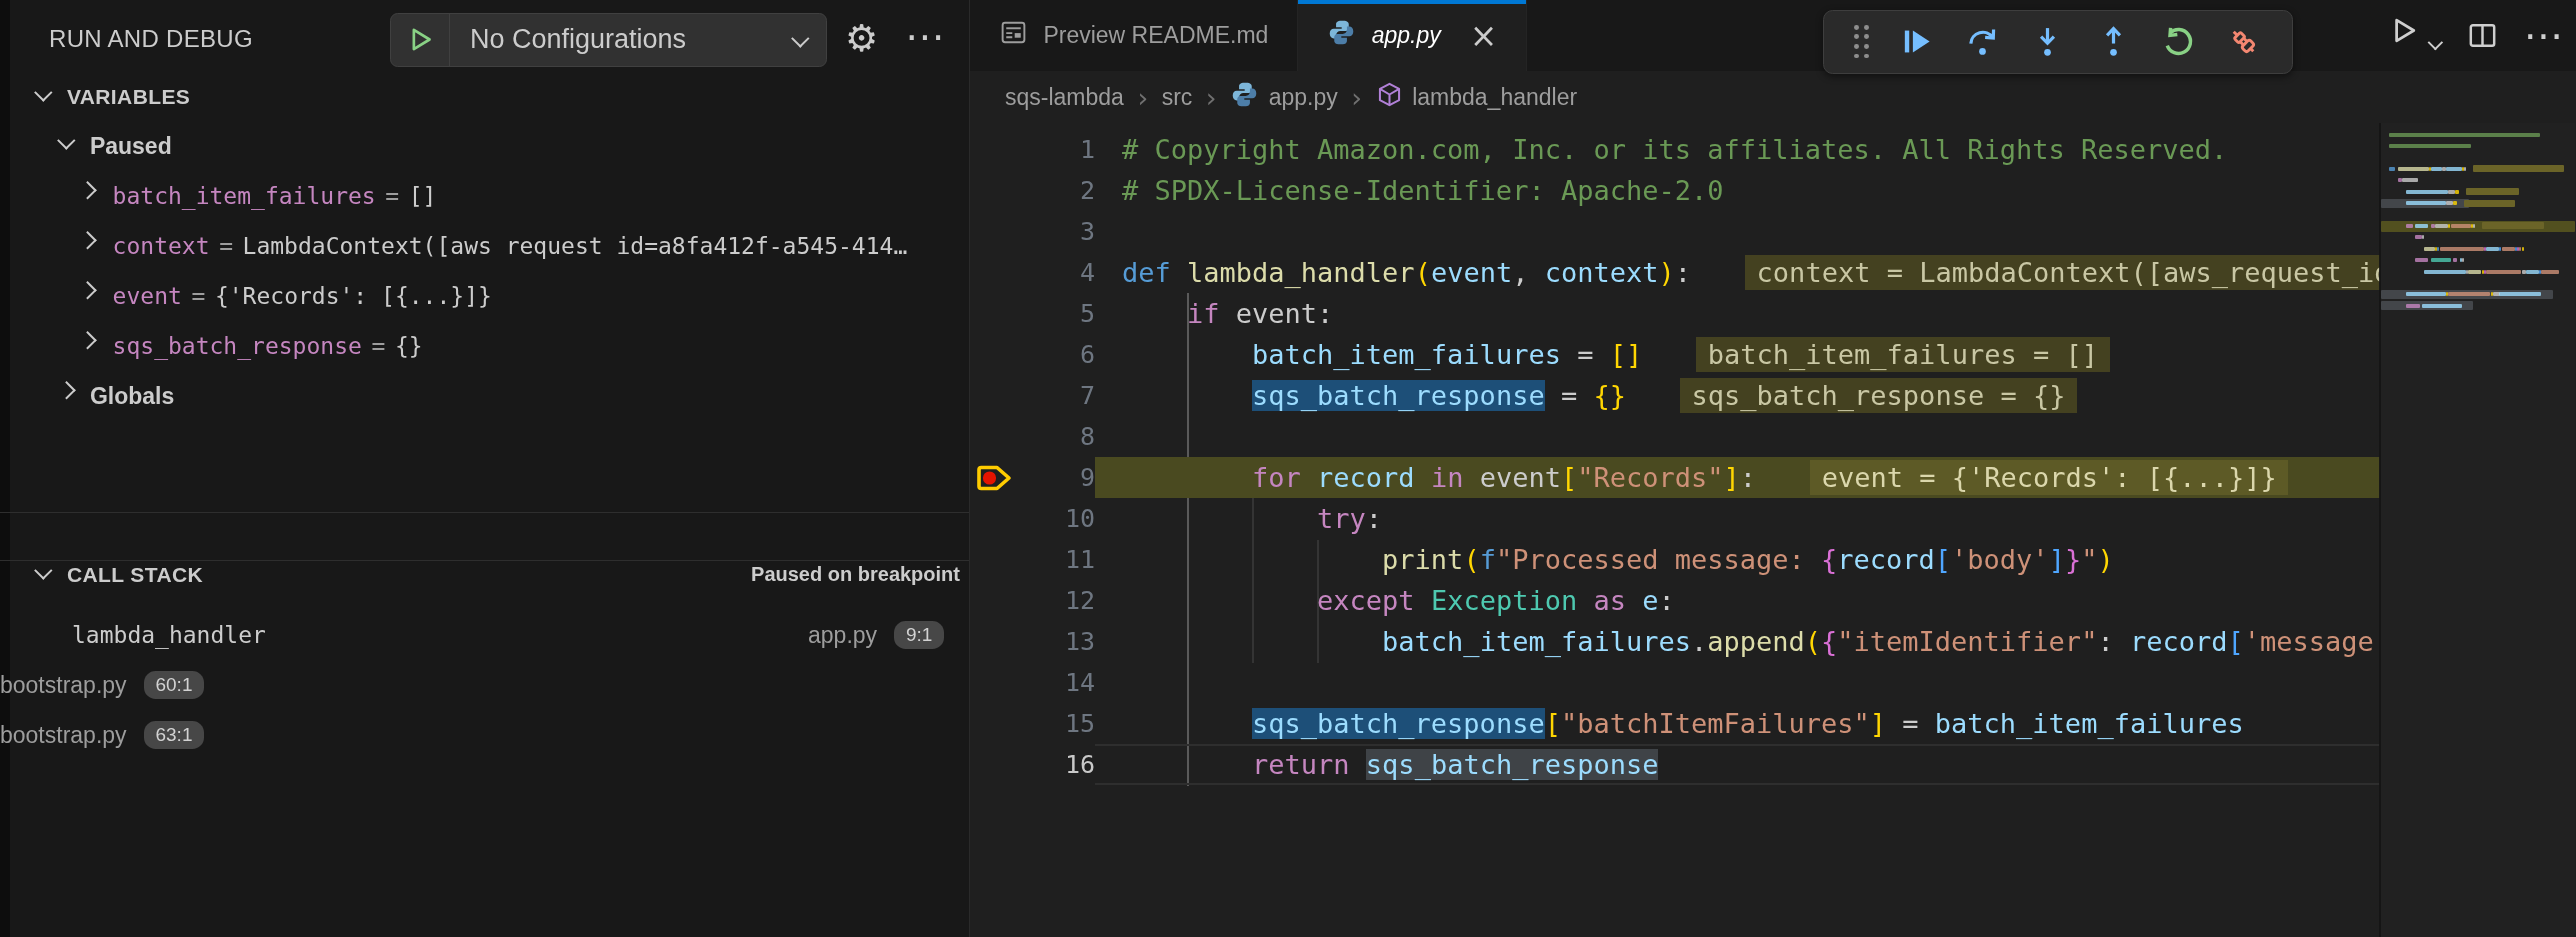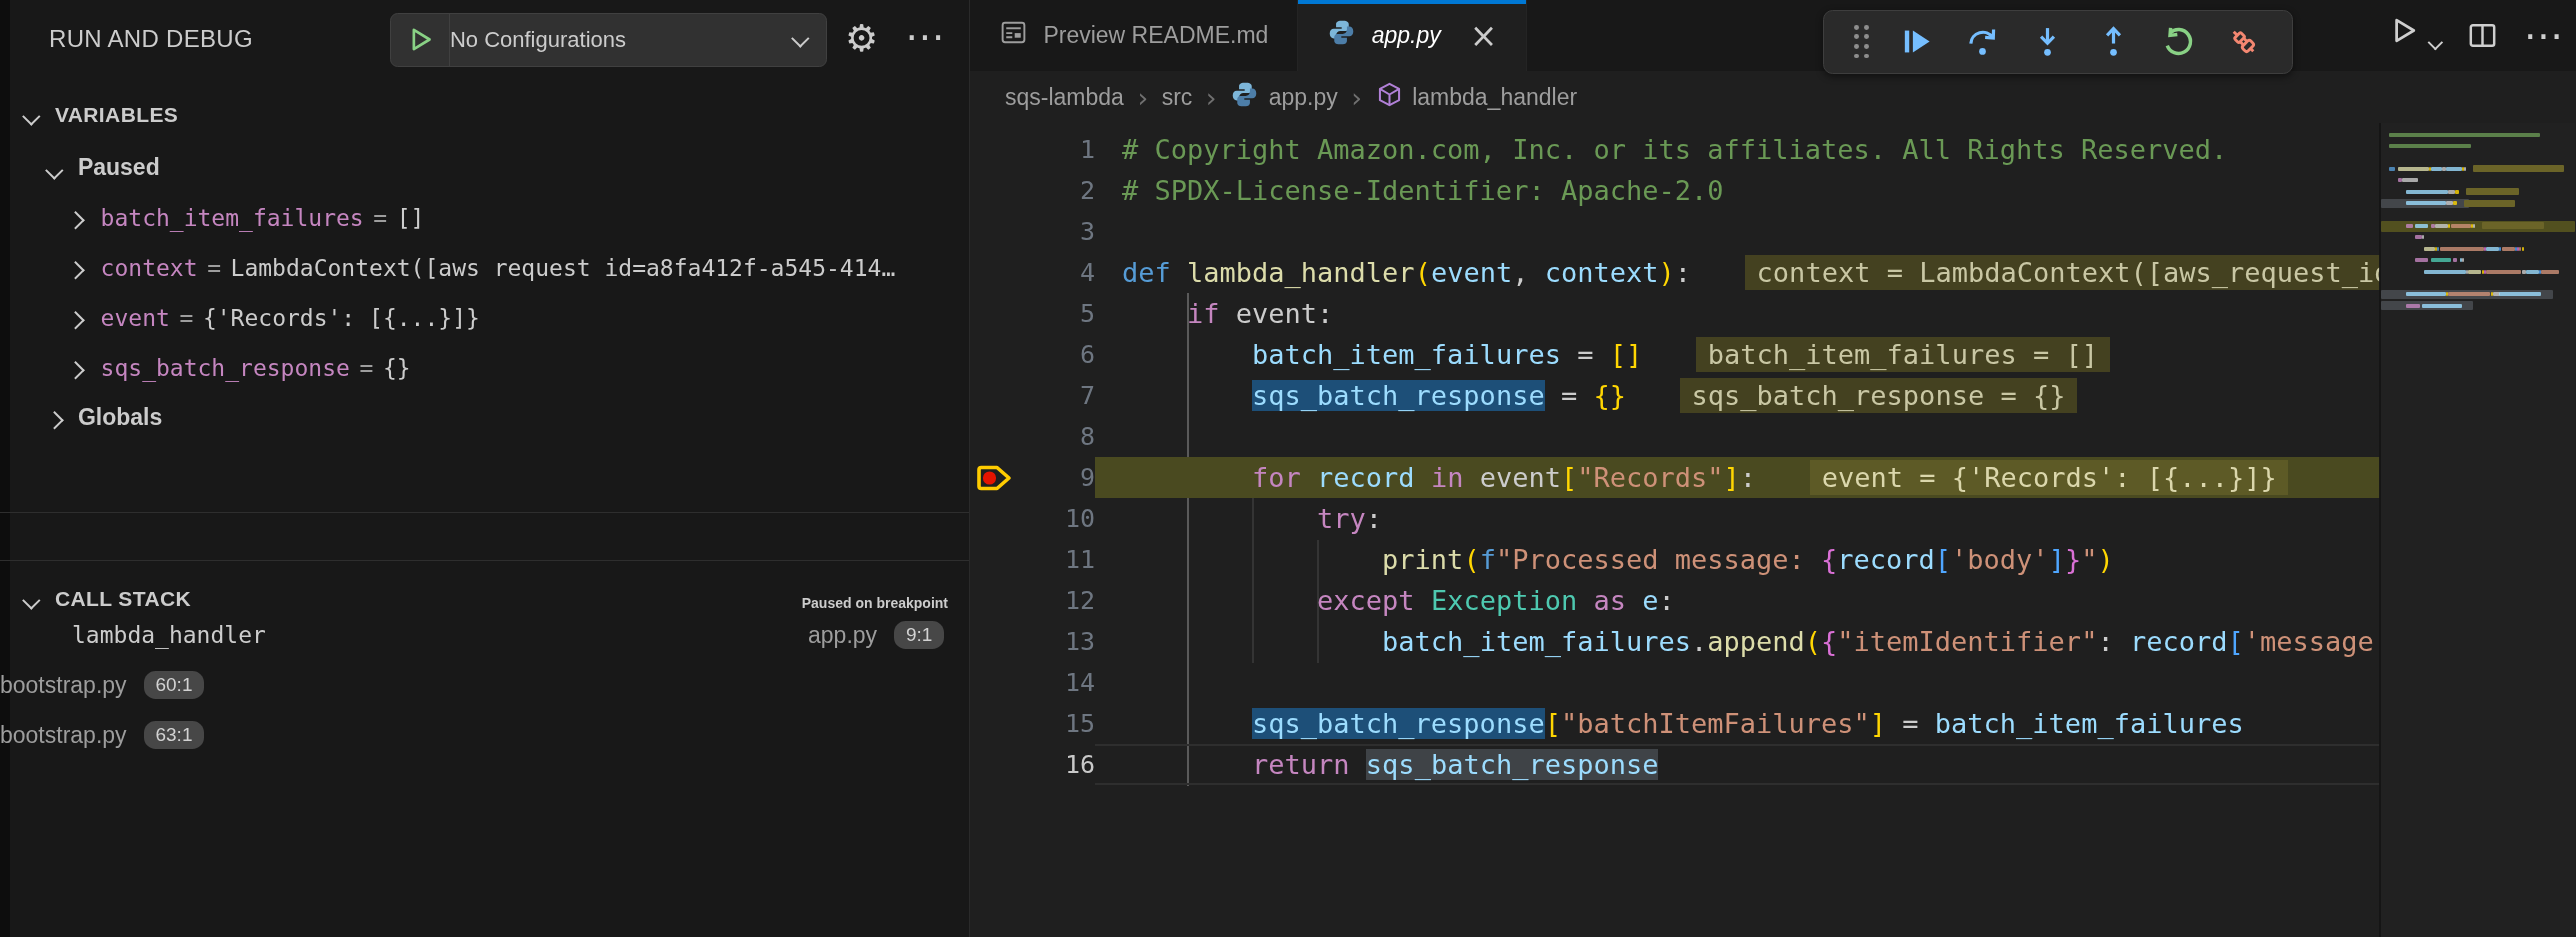--- a/index.html
+++ b/index.html
@@ -6,37 +6,37 @@
   .app{position:relative;width:2576px;height:938px;background:#1f1f1f;overflow:hidden;
        font-family:"Liberation Sans",sans-serif;-webkit-font-smoothing:antialiased;}
   
   .sidebar{position:absolute;left:0;top:0;width:969px;height:938px;background:#181818;border-right:1px solid #2a2a2a;}
   .left-strip{position:absolute;left:0;top:0;width:9.6px;height:100%;background:#0d0d0d;}
   .sb-title{position:absolute;left:49px;top:25px;font-size:24px;color:#cccccc;letter-spacing:0.3px;}
   .config-dd{position:absolute;left:390px;top:12.5px;width:435px;height:52px;background:#313131;border:1px solid #404040;
              border-radius:7.7px;display:flex;align-items:center;cursor:pointer;}
   .dd-play{margin-left:15.4px;flex:none;display:flex;}
   .dd-sep{width:1px;height:52px;background:#404040;margin-left:13.5px;flex:none;}
-  .dd-label{margin-left:0;font-size:22px;color:#cccccc;flex:1;}
+  .dd-label{margin-left:20px;font-size:27px;color:#cccccc;flex:1;}
   .dd-chev{margin-right:19px;flex:none;}
   .chev{display:inline-block;width:10.6px;height:10.6px;border-right:2.5px solid #cccccc;border-bottom:2.5px solid #cccccc;}
   .chev.down{transform:rotate(45deg);}
   .chev.right{transform:rotate(-45deg);}
   .icon-btn{position:absolute;background:none;border:none;color:#cccccc;cursor:pointer;padding:0;font-family:"DejaVu Sans",sans-serif;}
   .gear-btn{left:845px;top:17.3px;font-size:37px;}
   .more-btn{left:905px;top:13.5px;font-size:39px;letter-spacing:1.9px;}
-  .sb-row{position:absolute;left:4px;width:100%;height:48px;display:flex;align-items:flex-end;color:#cccccc;}
+  .sb-row{position:absolute;left:16px;width:100%;height:48px;display:flex;align-items:flex-start;color:#cccccc;}
   .sb-row .lbl-bold{font-weight:bold;font-size:23px;}
   .sb-sec-label{font-weight:bold;font-size:21px;letter-spacing:0.4px;color:#cccccc;}
   .mono{font-family:"DejaVu Sans Mono",monospace;}
   .var-name{color:#c586c0;font-size:23px;}
   .var-eq{color:#9d9d9d;font-size:23px;padding:0 9.6px;}
   .var-val{color:#cccccc;font-size:23px;white-space:nowrap;overflow:hidden;}
   .divider{position:absolute;left:0;width:100%;height:1px;background:#2e2e2e;}
-  .cs-status{position:absolute;right:25px;font-weight:bold;font-size:14px;color:#cccccc;}
+  .cs-status{position:absolute;right:25px;font-weight:bold;font-size:20px;color:#cccccc;}
   .frame-row{position:absolute;left:0;width:100%;height:50px;display:flex;align-items:center;}
   .frame-name{margin-left:72px;font-size:23px;color:#cccccc;flex:1;}
   .frame-file{font-size:23px;color:#9d9d9d;margin-right:17.3px;}
   .frame-badge{margin-right:25px;background:#474747;color:#d2d2d2;font-size:19px;border-radius:11.6px;padding:2.9px 11.6px;}
   
   .tabbar{position:absolute;left:970px;top:0;width:1606px;height:71px;background:#181818;display:flex;}
   .tab{display:flex;align-items:center;gap:15.4px;padding:0 29px;border-right:1px solid #242424;font-size:23px;color:#9d9d9d;cursor:pointer;box-sizing:border-box;}
   .tab.active{background:#1f1f1f;color:#ffffff;box-shadow:inset 0 3.9px 0 #0078d4;}
   .tab.active .tab-label{font-style:italic;}
   .tab-close{font-size:33px;color:#cccccc;margin-left:13.5px;line-height:1;font-family:"DejaVu Sans",sans-serif;}

